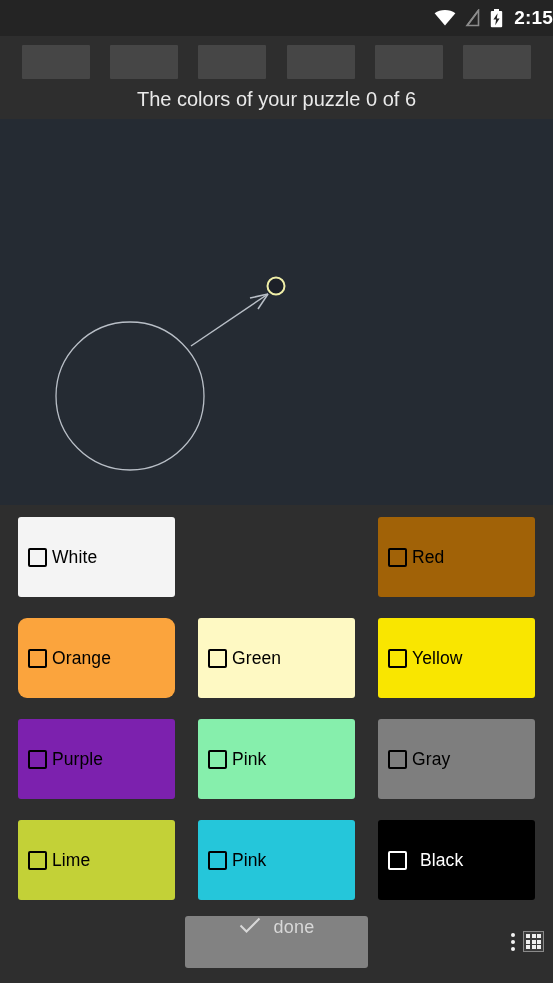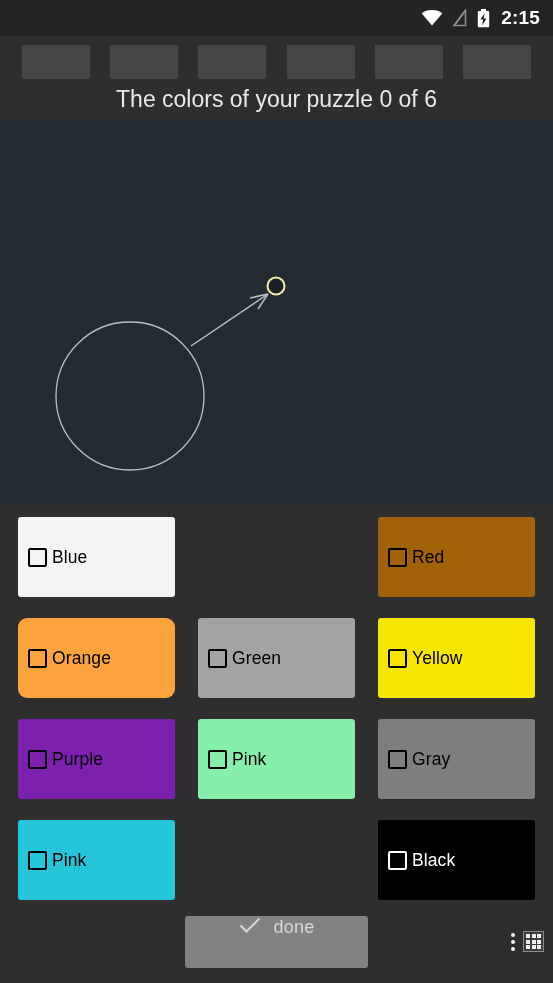--- a/index.html
+++ b/index.html
@@ -23,21 +23,20 @@
     flex-direction: column;
   }
 
   
   .statusbar {
     height: 36px;
     background: #242424;
     display: flex;
     align-items: center;
     justify-content: flex-end;
-    padding-right: 13px;
     box-sizing: border-box;
     gap: 9px;
   }
   .statusbar .icon { display: flex; align-items: center; }
   .status-time {
     color: #ffffff;
     font-size: 19px;
     font-weight: bold;
     letter-spacing: 0.2px;
     margin-left: 2px;
@@ -55,21 +54,21 @@
   .slot {
     width: 68px;
     height: 34px;
     background: #464646;
     border-radius: 1px;
   }
 
   .caption {
     text-align: center;
     color: #e9e9e9;
-    font-size: 23px;
+    font-size: 20px;
     line-height: 22px;
     padding-bottom: 9px;
   }
 
   
   .canvas-wrap {
     position: relative;
     width: 553px;
     height: 386px;
     background: #252b33;
@@ -222,34 +221,34 @@
       <line x1="268" y1="175" x2="258" y2="190" stroke="#b9bfc7" stroke-width="1.5"></line>
       <circle cx="276" cy="167" r="8.5" fill="#1c2028" stroke="#f0efa8" stroke-width="2"></circle>
     </svg>
   </div>
 
   <div class="palette">
 
     <div class="palette-row">
       <div class="swatch" style="background: rgb(244, 244, 244);">
         <span class="checkbox"></span>
-        <span class="swatch-label">Blue</span>
+        <span class="swatch-label">White</span>
       </div>
       <div class="swatch" style="background: #a16207;">
         <span class="checkbox"></span>
         <span class="swatch-label">Red</span>
       </div>
     </div>
 
     <div class="palette-row">
       <div class="swatch" style="background: rgb(251, 164, 61); border-radius: 9px;">
         <span class="checkbox"></span>
         <span class="swatch-label">Orange</span>
       </div>
-      <div class="swatch" style="background: #a3a3a3;">
+      <div class="swatch" style="background: #fef9c3;">
         <span class="checkbox"></span>
         <span class="swatch-label">Green</span>
       </div>
       <div class="swatch" style="background: rgb(249, 230, 0); align-items: center;">
         <span class="checkbox"></span>
         <span class="swatch-label">Yellow</span>
       </div>
     </div>
 
     <div class="palette-row">
@@ -261,25 +260,29 @@
         <span class="checkbox"></span>
         <span class="swatch-label">Pink</span>
       </div>
       <div class="swatch" style="background: rgb(126, 126, 126);">
         <span class="checkbox"></span>
         <span class="swatch-label">Gray</span>
       </div>
     </div>
 
     <div class="palette-row">
+      <div class="swatch" style="background: rgb(195, 209, 55);">
+        <span class="checkbox"></span>
+        <span class="swatch-label">Lime</span>
+      </div>
       <div class="swatch" style="background: rgb(37, 198, 218);">
         <span class="checkbox"></span>
         <span class="swatch-label">Pink</span>
       </div>
-      <div class="swatch on-dark" style="background: rgb(0, 0, 0);">
+      <div class="swatch on-dark" style="background: rgb(0, 0, 0); gap: 8px;">
         <span class="checkbox"></span>
         <span class="swatch-label">Black</span>
       </div>
     </div>
 
   </div>
 
   <div class="bottom-bar">
     <button class="done-button">
       <span>

